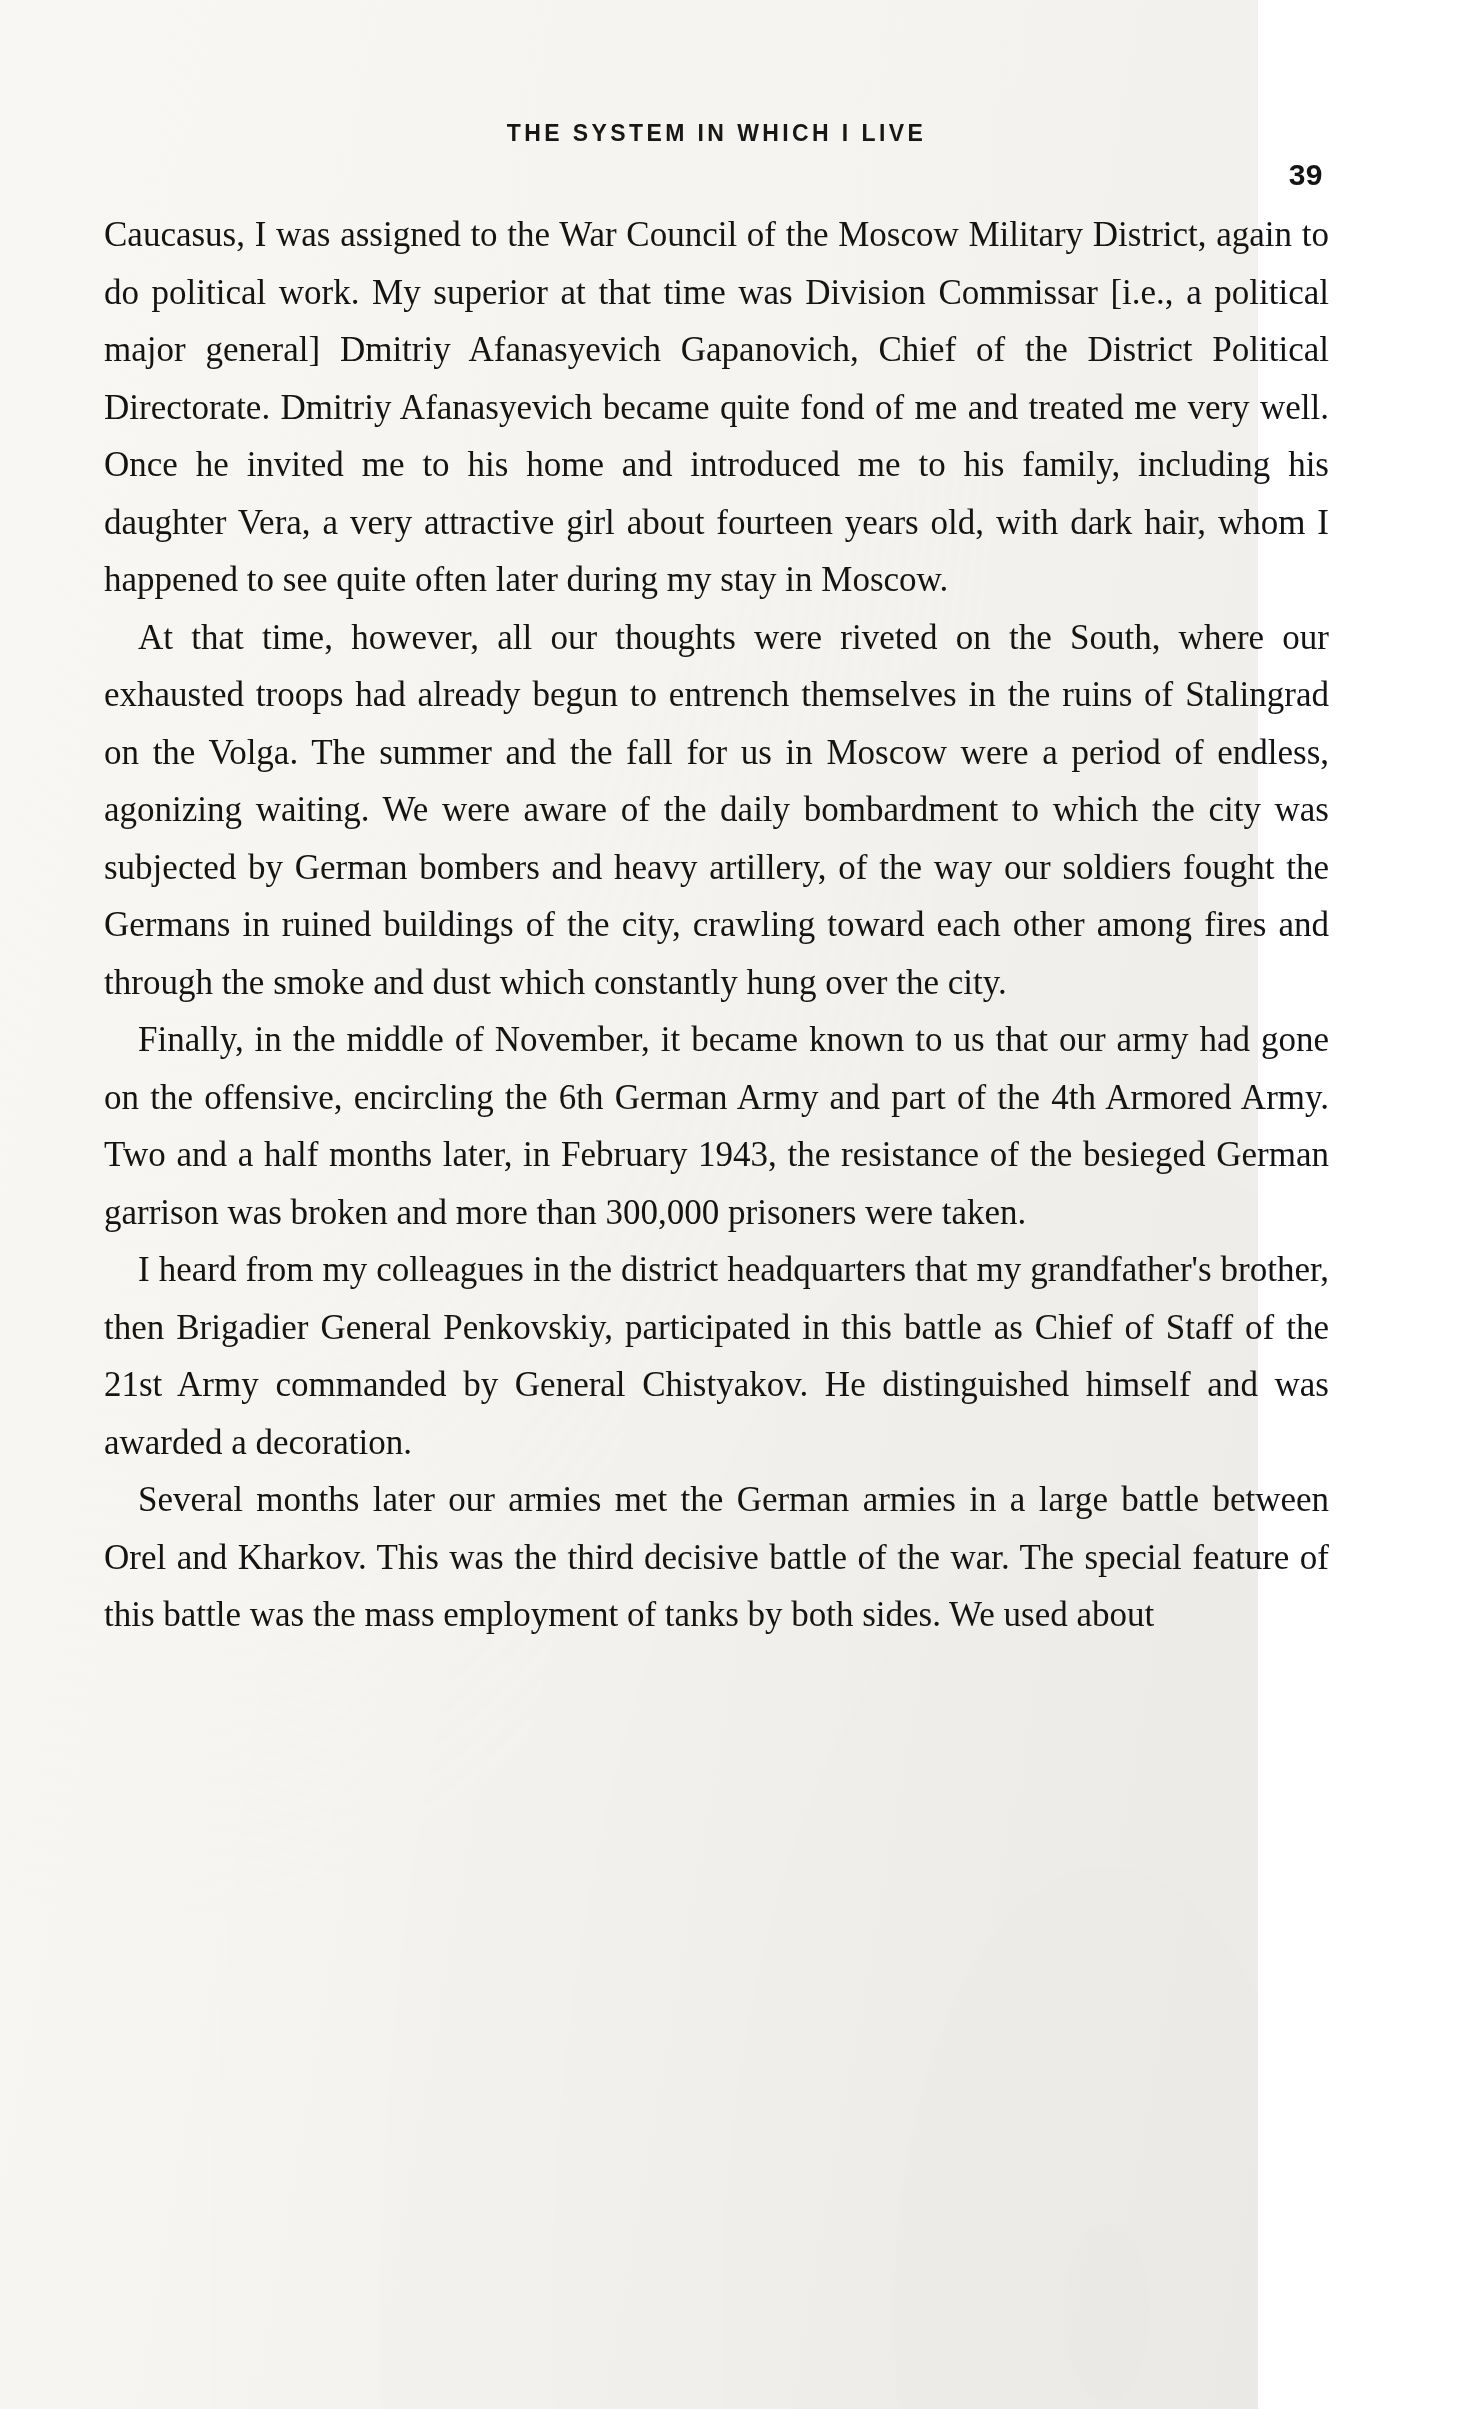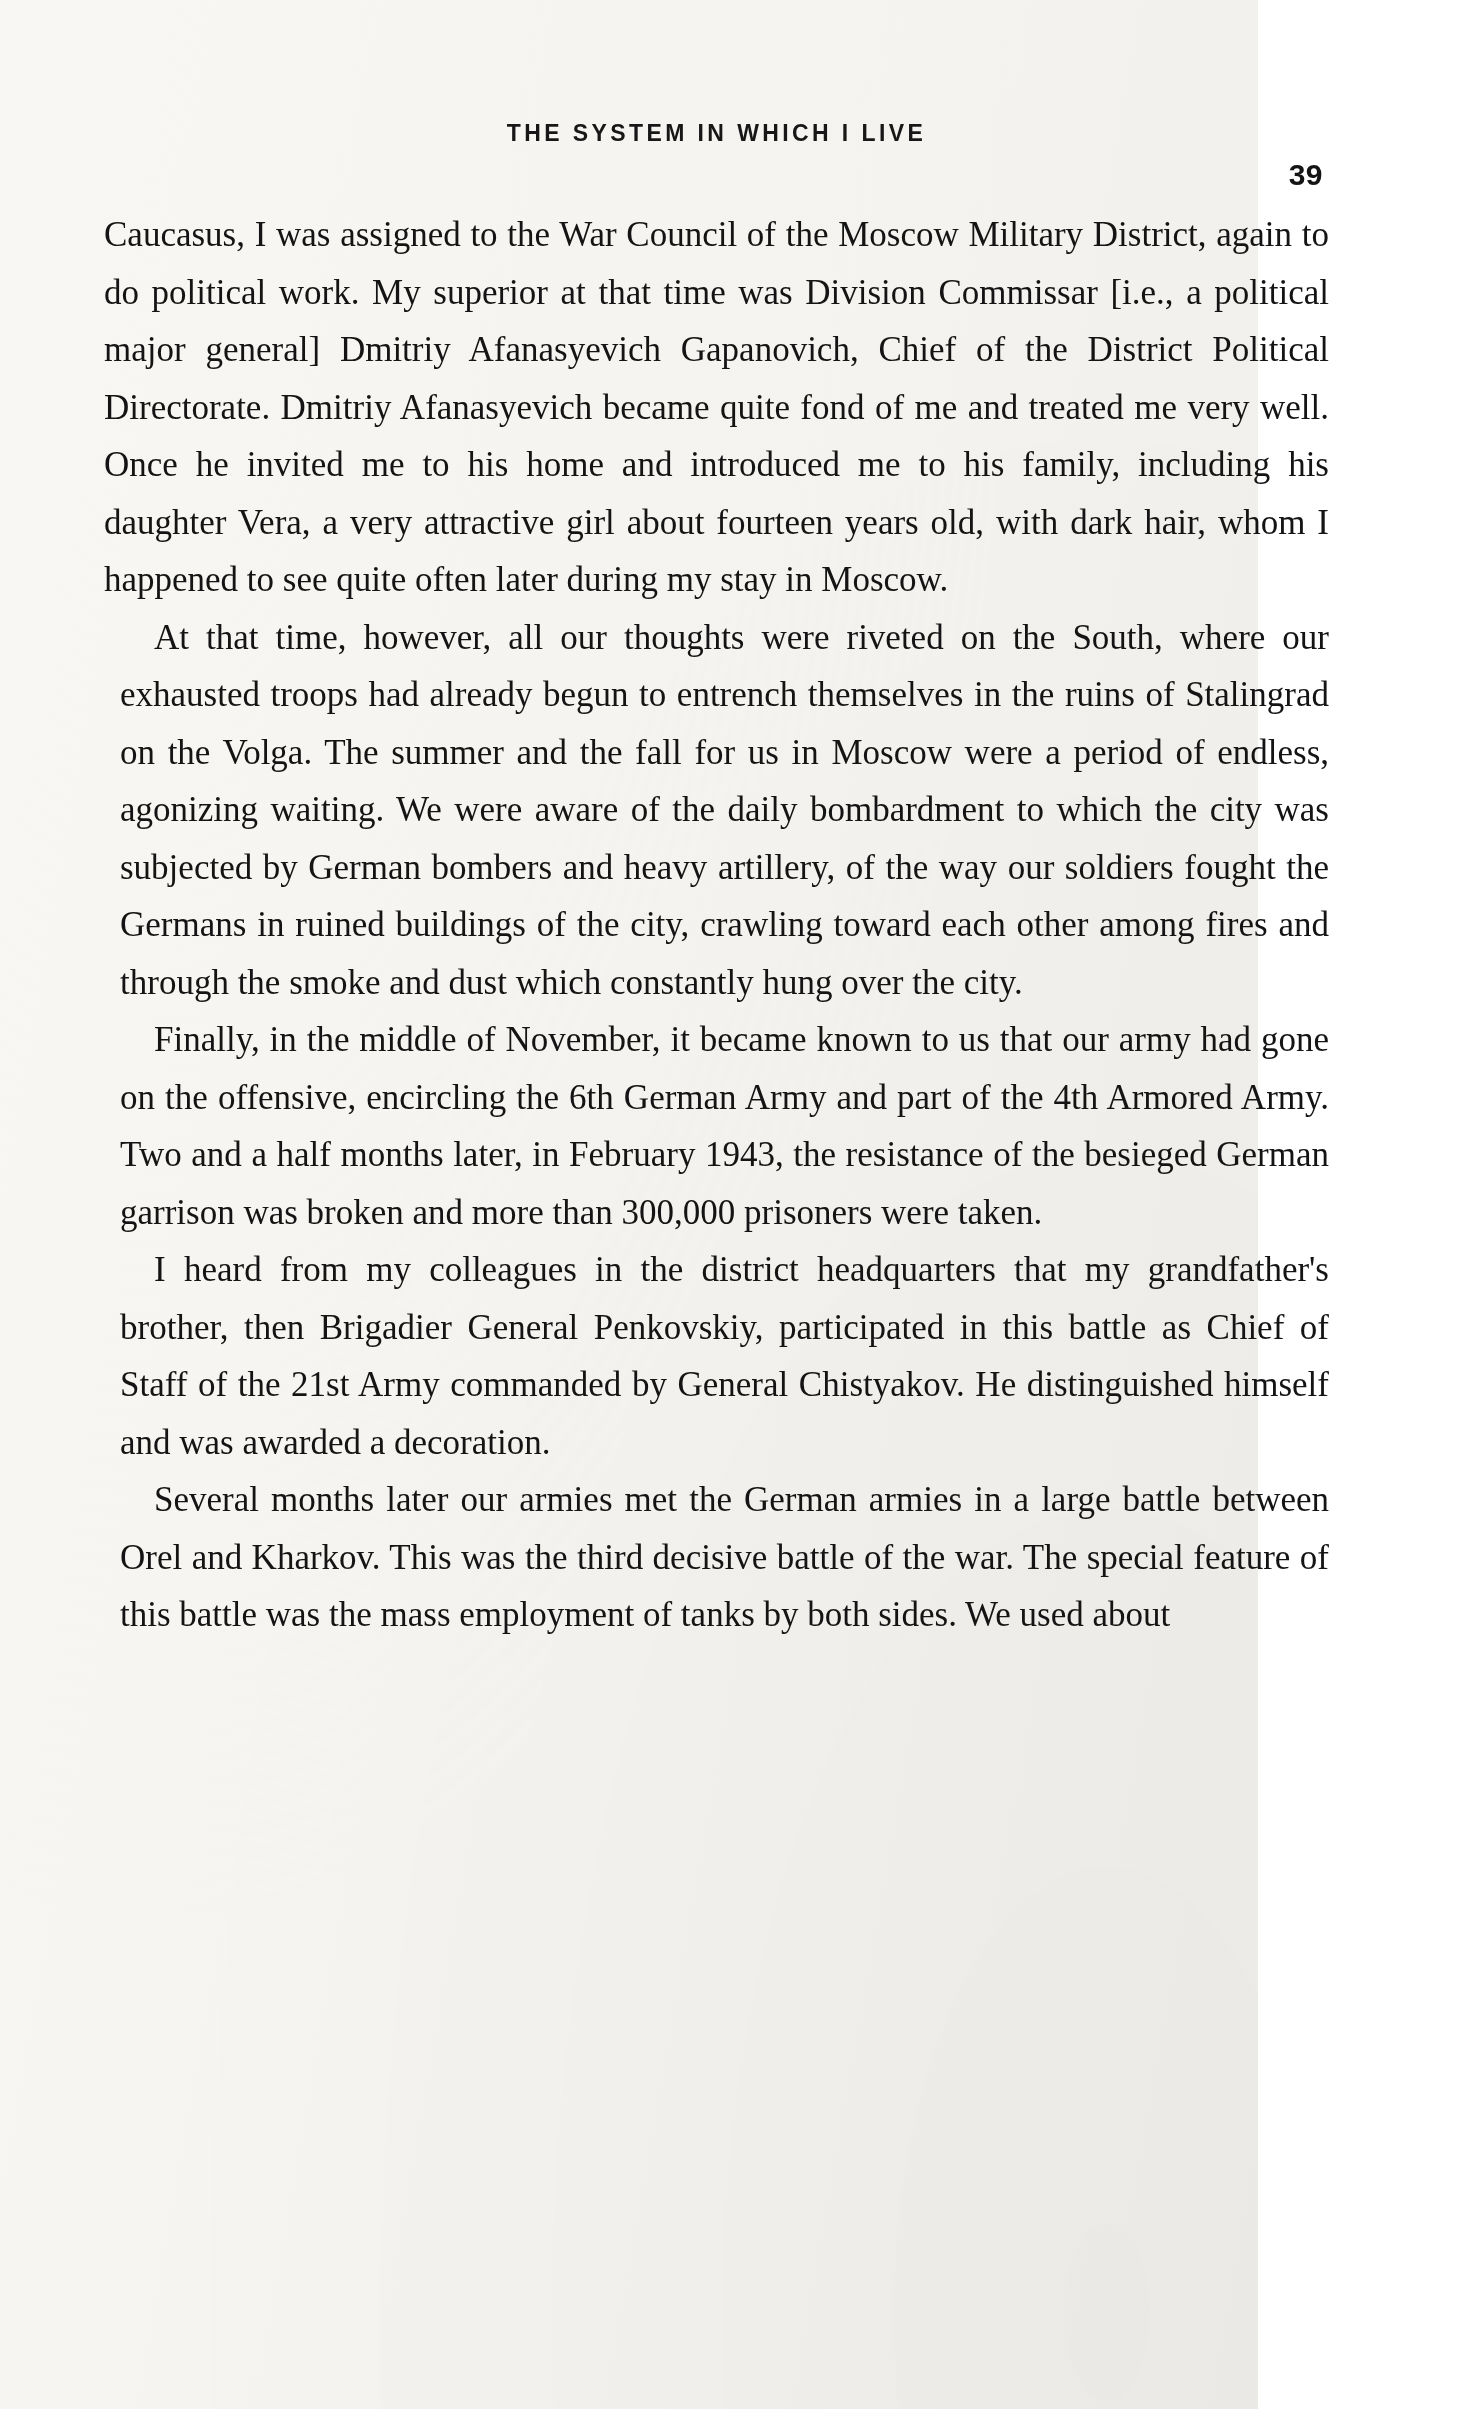--- a/index.html
+++ b/index.html
@@ -66,21 +66,20 @@
     color: #141414;
     -webkit-font-smoothing: antialiased;
   }
   .body-text p {
     margin: 0;
     text-indent: 0;
     hyphens: none;
   }
   .body-text p.indent {
     text-indent: 34px;
-    margin-left: 16px;
   }
   
   .grain {
     position: absolute;
     inset: 0;
     pointer-events: none;
     background:
       radial-gradient(ellipse at 12% 8%, rgba(255,255,255,0.55), rgba(255,255,255,0) 55%),
       radial-gradient(ellipse at 88% 96%, rgba(0,0,0,0.045), rgba(0,0,0,0) 60%);
     mix-blend-mode: multiply;

